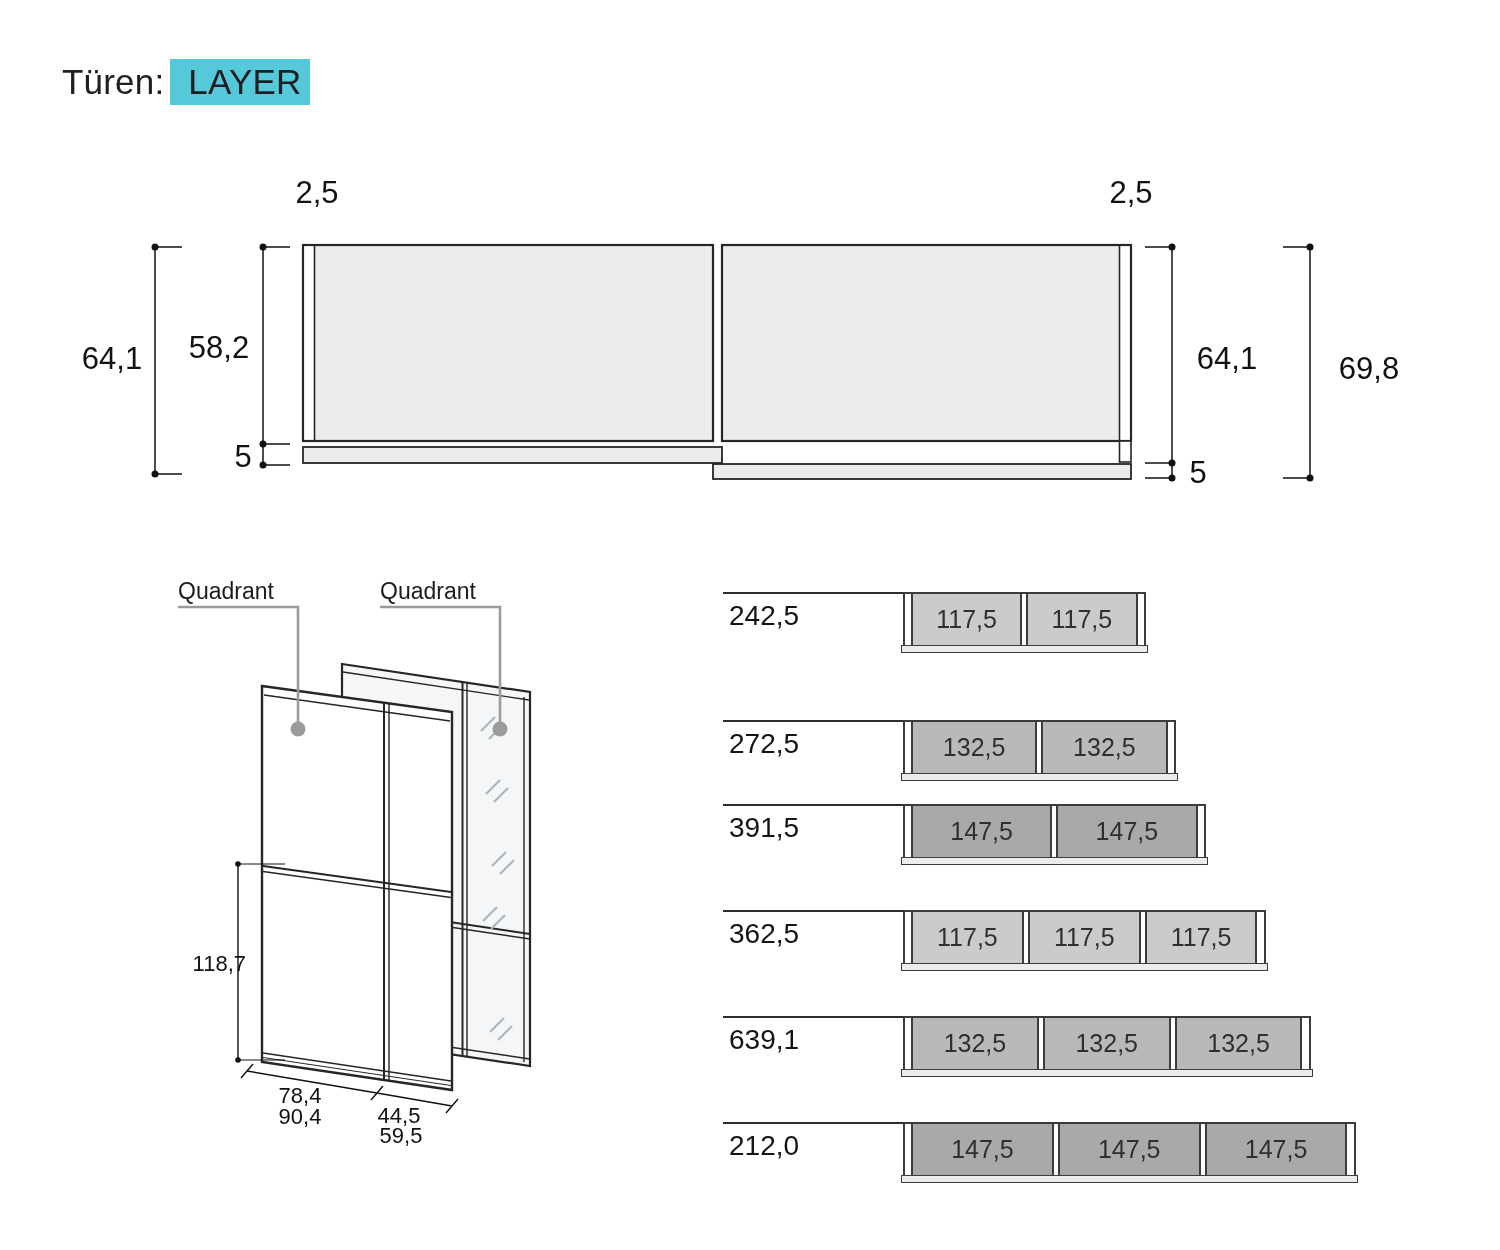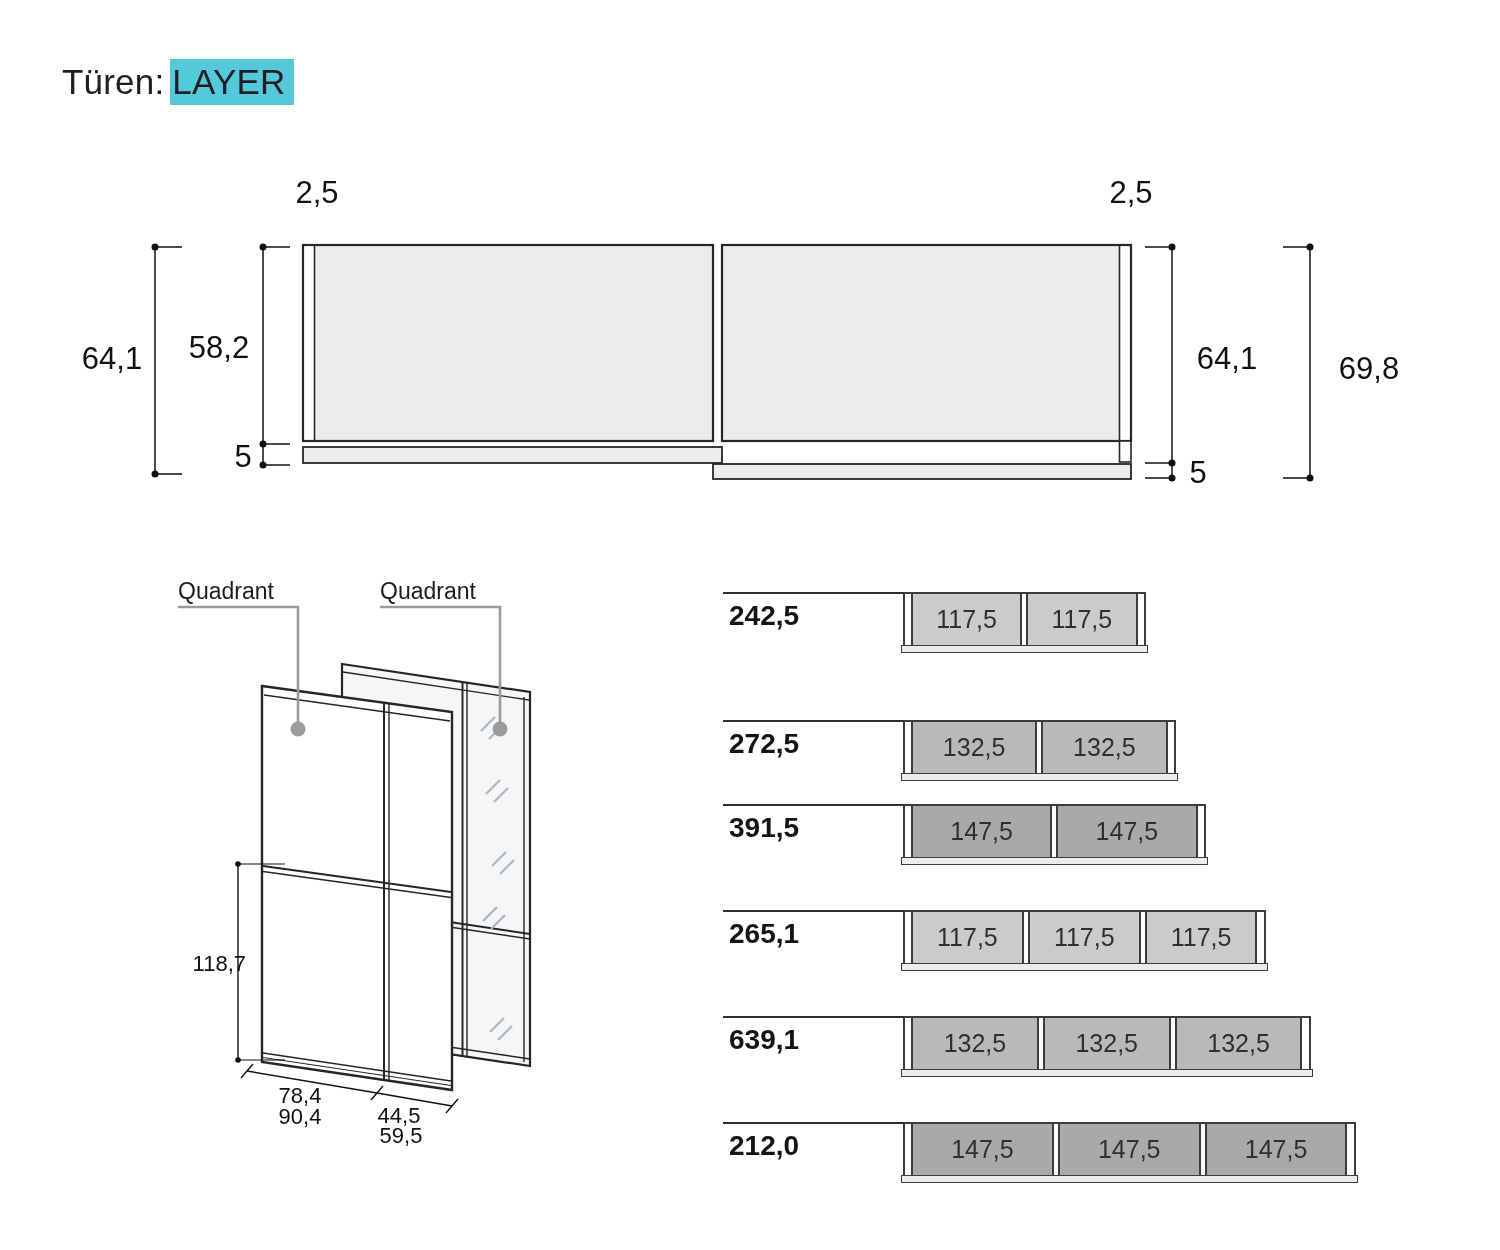--- a/index.html
+++ b/index.html
@@ -5,26 +5,26 @@
   html,body{margin:0;padding:0;background:#ffffff;}
   #canvas{
     position:relative;width:1500px;height:1250px;background:#ffffff;overflow:hidden;
     font-family:"Liberation Sans",sans-serif;
   }
   svg{font-family:"Liberation Sans",sans-serif;}
 
   
   #title{position:absolute;left:62px;top:62px;font-size:35px;color:#1d1f24;letter-spacing:.2px;}
   #title .prefix{margin-right:6px;}
-  #title .hl{padding:3px 8px 4px 2px;}
+  #title .hl{padding:3px 8px 4px 18px;}
 
   
   .size-row{position:absolute;left:723px;width:680px;height:72px;}
   .row-line{position:absolute;left:0;top:0;width:181px;border-top:2px solid #2e2e2e;}
-  .row-label{position:absolute;left:6px;top:8px;font-size:28px;font-weight:bold;color:#141414;}
+  .row-label{position:absolute;left:6px;top:8px;font-size:28px;font-weight:normal;color:#141414;}
   .bar-group{position:absolute;left:180px;top:0;height:55px;background:#ffffff;
     border:2px solid #3c3c3c;display:flex;box-sizing:border-box;}
   .edge{width:6px;background:#ffffff;flex:0 0 auto;}
   .gapd{width:4px;background:#ffffff;flex:0 0 auto;}
   .seg{flex:1 1 0;border-left:2px solid #3c3c3c;border-right:2px solid #3c3c3c;
     display:flex;align-items:center;justify-content:center;
     font-size:25px;color:#2f2f2f;}
   .plinth{position:absolute;left:-4px;right:-4px;top:51px;height:6px;background:#ececec;
     border:1.5px solid #3c3c3c;}
 </style>
@@ -207,21 +207,21 @@
       <div class="seg" style="background: rgb(169, 169, 169);">
           <span>147,5</span>
         </div>
       <div class="edge"></div>
       <div class="plinth"></div>
     </div>
   </div>
 
   <div class="size-row" style="top:910px">
     <div class="row-line"></div>
-    <div class="row-label">265,1</div>
+    <div class="row-label">362,5</div>
     <div class="bar-group" style="width: 362.5px;">
       <div class="edge"></div>
       <div class="seg" style="background: rgb(203, 203, 203);">
           <span>117,5</span>
         </div>
       <div class="gapd"></div>
       <div class="seg" style="background: rgb(203, 203, 203);">
           <span>117,5</span>
         </div>
       <div class="gapd"></div>

